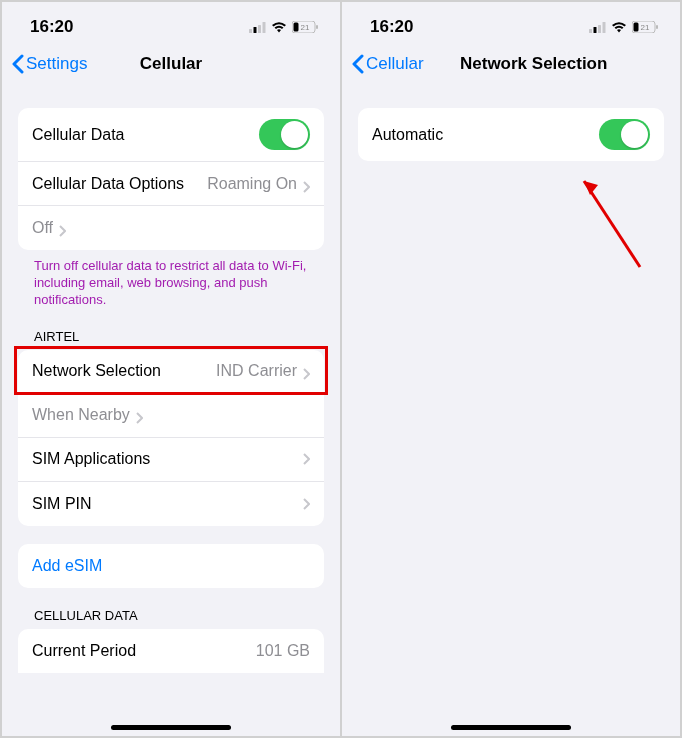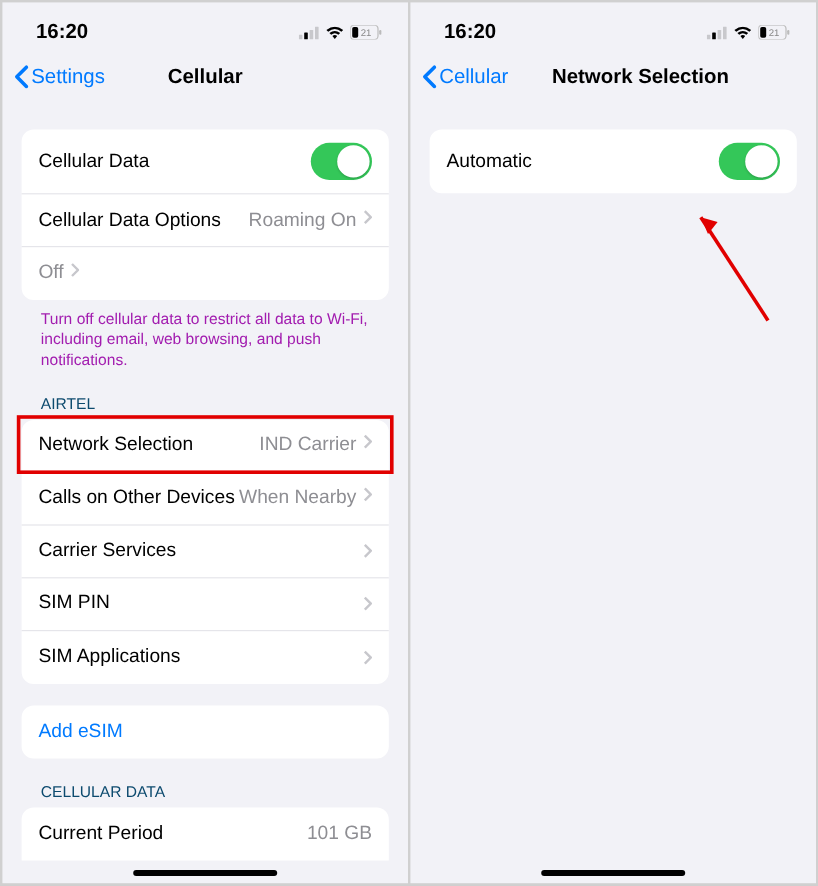--- a/index.html
+++ b/index.html
@@ -87,31 +87,31 @@
     .row:last-child { border-bottom: none; gap: 16px; }
     .row-label {
       font-size: 16px;
       color: #000;
     }
     .row-detail {
       font-size: 16px;
       color: #8e8e93;
       margin-right: 6px;
     }
-    .row-right { display: flex; align-items: flex-start; }
+    .row-right { display: flex; align-items: flex-end; }
     .row-link { color: #007aff; font-size: 16px; }
     .footer-text {
       font-size: 13px;
       color: #a21caf;
       padding: 8px 16px 0 16px;
       line-height: 1.3;
     }
     .header-text {
       font-size: 13px;
-      color: #0c4a6e;
+      color: #000000;
       padding: 20px 16px 6px 16px;
       text-transform: uppercase;
     }
     .header-text + .group { margin-top: 0; }
     .group-after-header { margin-top: 0 !important; }
     .toggle {
       width: 51px;
       height: 31px;
       background: #34c759;
       border-radius: 16px;
@@ -228,46 +228,37 @@
         <span class="row-label">Network Selection</span>
         <div class="row-right">
           <span class="row-detail">IND Carrier</span>
           <svg class="chevron-right" viewBox="0 0 7 12">
               <polyline points="1,1 6,6 1,11"></polyline>
             </svg>
         </div>
         <div class="highlight-box" style="left:-4px;top:-4px;right:-4px;bottom:-2px"></div>
       </div>
       <div class="row">
-        <span class="row-label">Calls on Other Devices</span>
         <div class="row-right">
           <span class="row-detail">When Nearby</span>
           <svg class="chevron-right" viewBox="0 0 7 12">
               <polyline points="1,1 6,6 1,11"></polyline>
             </svg>
         </div>
       </div>
       <div class="row">
-        <span class="row-label">Carrier Services</span>
+        <span class="row-label">SIM Applications</span>
         <div class="row-right">
           <svg class="chevron-right" viewBox="0 0 7 12">
               <polyline points="1,1 6,6 1,11"></polyline>
             </svg>
         </div>
       </div>
       <div class="row">
         <span class="row-label">SIM PIN</span>
-        <div class="row-right">
-          <svg class="chevron-right" viewBox="0 0 7 12">
-              <polyline points="1,1 6,6 1,11"></polyline>
-            </svg>
-        </div>
-      </div>
-      <div class="row">
-        <span class="row-label">SIM Applications</span>
         <div class="row-right">
           <svg class="chevron-right" viewBox="0 0 7 12">
               <polyline points="1,1 6,6 1,11"></polyline>
             </svg>
         </div>
       </div>
     </div>
 
     <div class="group">
       <div class="row">

